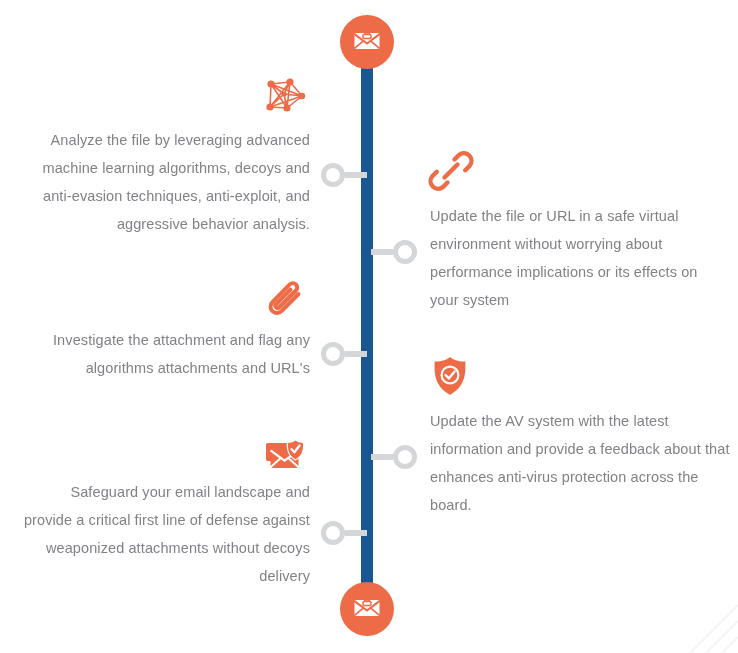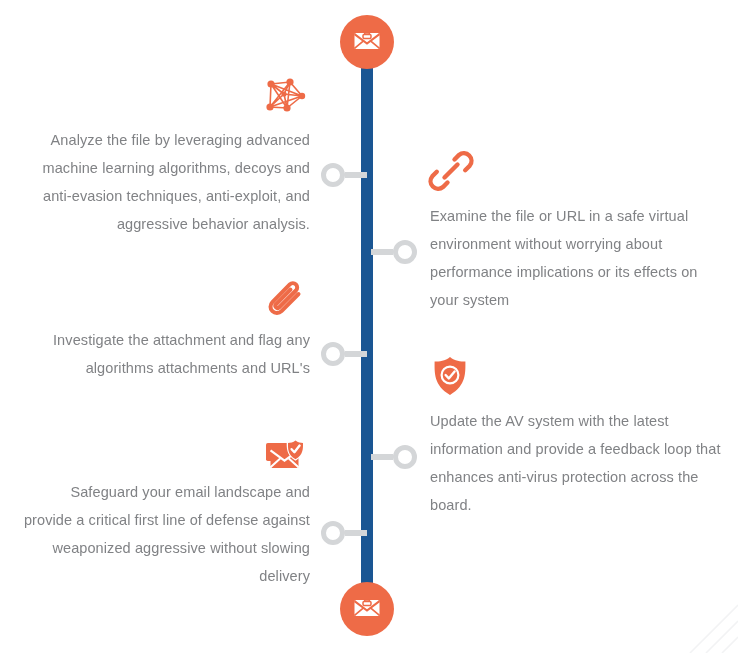--- a/index.html
+++ b/index.html
@@ -143,21 +143,21 @@
       <path d="M26.5 11.5 L31 7 a7.6 7.6 0 0 1 10.7 10.7 L37.2 22.2"></path>
       <path d="M19.5 34.5 L15 39 A7.6 7.6 0 0 1 4.3 28.3 L8.8 23.8"></path>
       <path d="M16.5 29.5 L29.5 16.5"></path>
     </g>
   </svg>
 </div>
 <div class="connector right" style="top:239px;">
   <span class="dot"></span>
   <span class="stem"></span>
 </div>
-<div class="step-text right" style="top:202px;">Examine the file or URL in a safe virtual environment without worrying about performance implications or its effects on your system</div>
+<div class="step-text right" style="top:202px;">Update the file or URL in a safe virtual environment without worrying about performance implications or its effects on your system</div>
 
 <div class="step-icon" style="left:265px; top:279px;">
   <svg width="46" height="46" viewBox="0 0 46 46">
     <g fill="none" stroke="#ee6b47" stroke-width="4" stroke-linecap="round" stroke-linejoin="round">
       <path d="M33.5 15 L16.5 32.2 a6.4 6.4 0 0 1 -9.1 -9.1 L24.8 5.4 a4.3 4.3 0 0 1 6.1 6.1 L14 28.5 a2.2 2.2 0 0 1 -3.1 -3.1 L25.5 10.6"></path>
     </g>
   </svg>
 </div>
 <div class="connector left" style="top:341px;">
   <span class="dot"></span>
@@ -169,38 +169,38 @@
   <svg width="46" height="46" viewBox="0 0 46 46">
     <path d="M23 4 c-5 4.2 -10.5 4.6 -15.4 4.6 0 10.6 -1.2 24 15.4 33.4 16.6 -9.4 15.4 -22.8 15.4 -33.4 -4.9 0 -10.4 -.4 -15.4 -4.6 z" fill="#ee6b47"></path>
     <circle cx="23" cy="22" r="8.4" fill="none" stroke="#ffffff" stroke-width="2.2"></circle>
     <path d="M18.6 22 L21.8 25.4 L27.6 18.4" fill="none" stroke="#ffffff" stroke-width="2.4" stroke-linecap="round" stroke-linejoin="round"></path>
   </svg>
 </div>
 <div class="connector right" style="top:444px;">
   <span class="dot"></span>
   <span class="stem"></span>
 </div>
-<div class="step-text right" style="top:407px;">Update the AV system with the latest information and provide a feedback loop that enhances anti-virus protection across the board.</div>
+<div class="step-text right" style="top:407px;">Update the AV system with the latest information and provide a feedback about that enhances anti-virus protection across the board.</div>
 
 <div class="step-icon" style="left:262px; top:434px;">
   <svg width="46" height="46" viewBox="0 0 46 46">
     <rect x="4" y="9" width="26" height="18" rx="1.8" fill="#ee6b47"></rect>
     <rect x="8.5" y="15" width="28" height="19" rx="1.8" fill="#ee6b47"></rect>
     <path d="M8.5 16.3 L22.5 26.6 L36.5 16.3" fill="none" stroke="#ffffff" stroke-width="2.2"></path>
     <path d="M8.5 33.2 L18.2 24.4 M36.5 33.2 L26.8 24.4" fill="none" stroke="#ffffff" stroke-width="2"></path>
     <path d="M33.5 5 c-2.8 2.4 -6 2.6 -8.8 2.6 0 6.1 -.7 13.7 8.8 19.1 9.5 -5.4 8.8 -13 8.8 -19.1 -2.8 0 -6 -.2 -8.8 -2.6 z" fill="#ffffff"></path>
     <path d="M33.5 6.6 c-2.4 2 -5.1 2.3 -7.5 2.3 0 5.2 -.6 11.7 7.5 16.3 8.1 -4.6 7.5 -11.1 7.5 -16.3 -2.4 0 -5.1 -.3 -7.5 -2.3 z" fill="#ee6b47"></path>
     <path d="M29.6 15.2 L32.4 18.2 L37.6 11.6" fill="none" stroke="#ffffff" stroke-width="2.4" stroke-linecap="round" stroke-linejoin="round"></path>
   </svg>
 </div>
 <div class="connector left" style="top:520px;">
   <span class="dot"></span>
   <span class="stem"></span>
 </div>
-<div class="step-text left" style="top:478px;">Safeguard your email landscape and provide a critical first line of defense against weaponized aggressive without slowing delivery</div>
+<div class="step-text left" style="top:478px;">Safeguard your email landscape and provide a critical first line of defense against weaponized attachments without decoys delivery</div>
 
 <div class="endpoint-icon" id="endpoint-bottom">
   <span>
     <svg width="32" height="32" viewBox="0 0 32 32">
       <rect x="3.5" y="9" width="25" height="16" rx="1.6" fill="#ffffff"></rect>
       <path d="M3.5 10.2 L16 19.5 L28.5 10.2" fill="none" stroke="#ee6b47" stroke-width="2.1"></path>
       <path d="M3.5 24.4 L12.2 17.2 M28.5 24.4 L19.8 17.2" fill="none" stroke="#ee6b47" stroke-width="1.7"></path>
       <g fill="none" stroke="#ee6b47" stroke-width="1.5">
         <rect x="12" y="10.4" width="8" height="4.1" rx="1.2"></rect>
         <path d="M13.6 10.4 v-1.3 h4.8 v1.3"></path>

